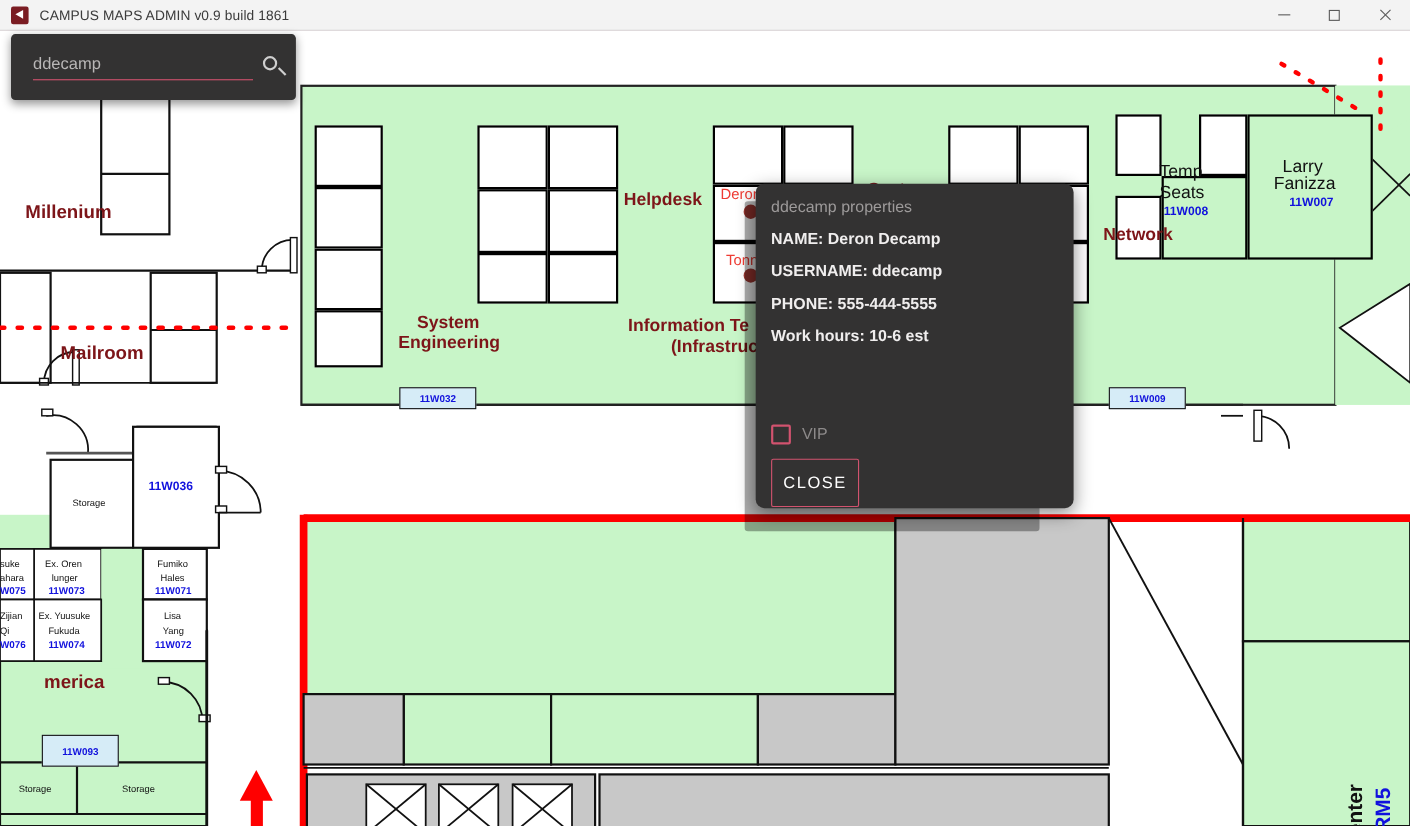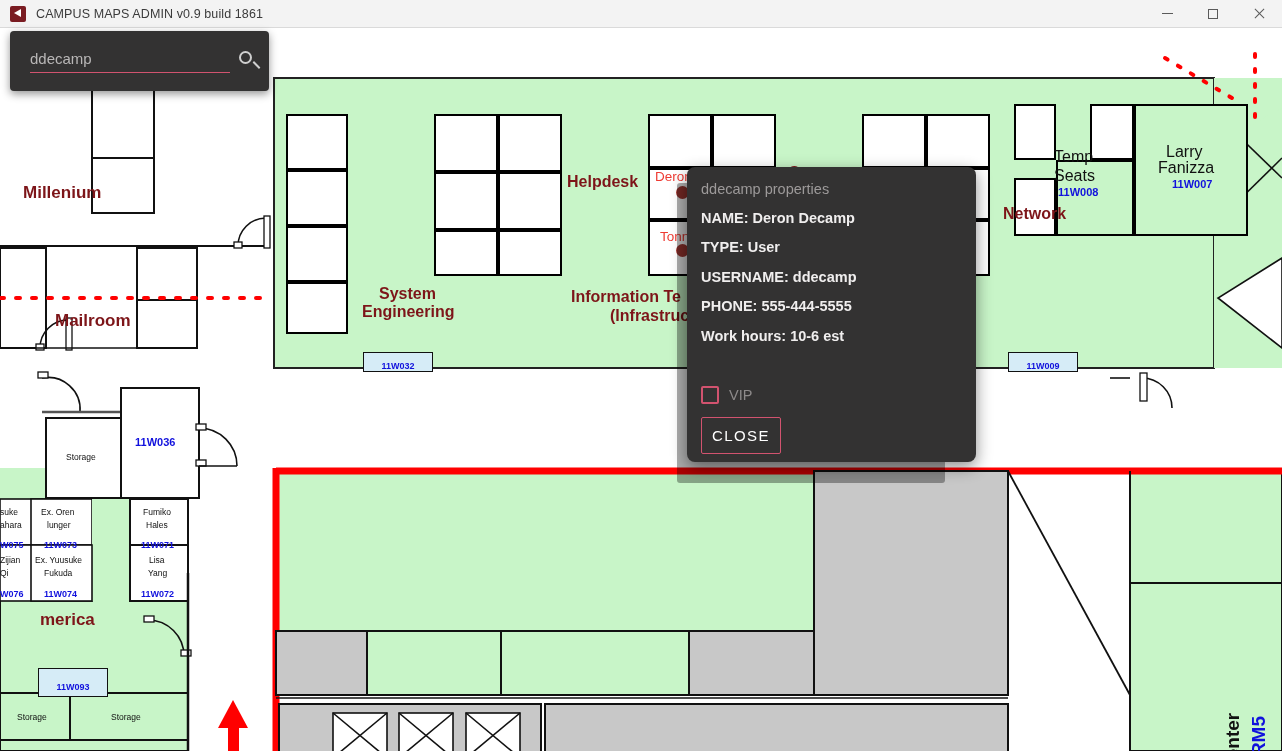--- a/index.html
+++ b/index.html
@@ -29,21 +29,21 @@
 
   
   #map { position:absolute; left:0; top:28px; width:1282px; height:723px; overflow:hidden; background:#fff; }
   #map svg { position:absolute; left:0; top:0; }
 
   .lbl { position:absolute; pointer-events:none; white-space:pre; }
   .lbl-dept { color:#7d1519; font-weight:bold; font-size:16px; }
   .lbl-dept-lg { color:#7d1519; font-weight:bold; font-size:17px; }
   .lbl-room { color:#111; font-size:16px; font-weight:normal; }
   .lbl-room-sm { color:#111; font-size:8.5px; }
-  .lbl-code { color:#1111dd; font-size:9px; font-weight:bold;margin-top:8px; }
+  .lbl-code { color:#1111dd; font-size:9px; font-weight:bold; }
   .lbl-code-lg { color:#1111dd; font-size:11px; font-weight:bold; }
   .lbl-person-red { color:#ee3b33; font-size:13.5px; }
 
   .desk { position:absolute; background:#fff; border:1px solid #000; }
   .desk-strong { border:2px solid #000; }
   .codebox { position:absolute; background:#d6ecf7; border:1px solid #111;
     display:flex; align-items:center; justify-content:center; }
 
   .marker { position:absolute; width:13px; height:13px; border-radius:50%;
     background:#a33a34; }
@@ -69,21 +69,21 @@
     background:rgba(0,0,0,.33); z-index:48; border-radius:3px; }
   #dialog { position:absolute; left:687px; top:167px; width:289px; height:295px;
     background:#333232; z-index:50; color:#e9e7e7; border-radius:8px;
     box-shadow:0 5px 16px rgba(0,0,0,.45); }
   #dlg-title { position:absolute; left:14px; top:14px; font-size:14.5px; color:#9d9a9a; }
   #dlg-rows { position:absolute; left:14px; top:43px; right:10px;font-weight:bold; }
   .dlg-row { font-size:14.5px; color:#f0eeee; margin-bottom:13.4px; white-space:nowrap; }
   #vip-row { position:absolute; left:14px; top:219px; display:flex; align-items:center; }
   #vip-box { width:18px; height:18px; border:2px solid #d2536f; border-radius:2px; background:transparent; }
   #vip-label { margin-left:10px; font-size:14.5px; color:#8d8a8a; }
-  #close-btn { position:absolute; left:14px; top:250px; width:80px; height:37px;
+  #close-btn { position:absolute; left:14px; top:250px; width:80px; height:44px;
     border:1.5px solid #d2536f; background:transparent; color:#fff; font-size:15px;
     letter-spacing:1.4px; font-family:"Liberation Sans",sans-serif; cursor:pointer; border-radius:2px; }
 </style>
 </head>
 <body>
 
 <div id="app">
 
   <div id="titlebar">
     <div id="applogo"></div>
@@ -321,21 +321,20 @@
     <div id="search-icon">
         <i></i>
         <b></b>
       </div>
   </div>
 
   <div id="dialog">
     <div id="dlg-title">ddecamp properties</div>
     <div id="dlg-rows">
       <div class="dlg-row">NAME: Deron Decamp</div>
-      <div class="dlg-row">TYPE: User</div>
       <div class="dlg-row">USERNAME: ddecamp</div>
       <div class="dlg-row">PHONE: 555-444-5555</div>
       <div class="dlg-row">Work hours: 10-6 est</div>
     </div>
     <div id="vip-row">
       <div id="vip-box"></div>
       <div id="vip-label">VIP</div>
     </div>
     <button id="close-btn">CLOSE</button>
   </div>

